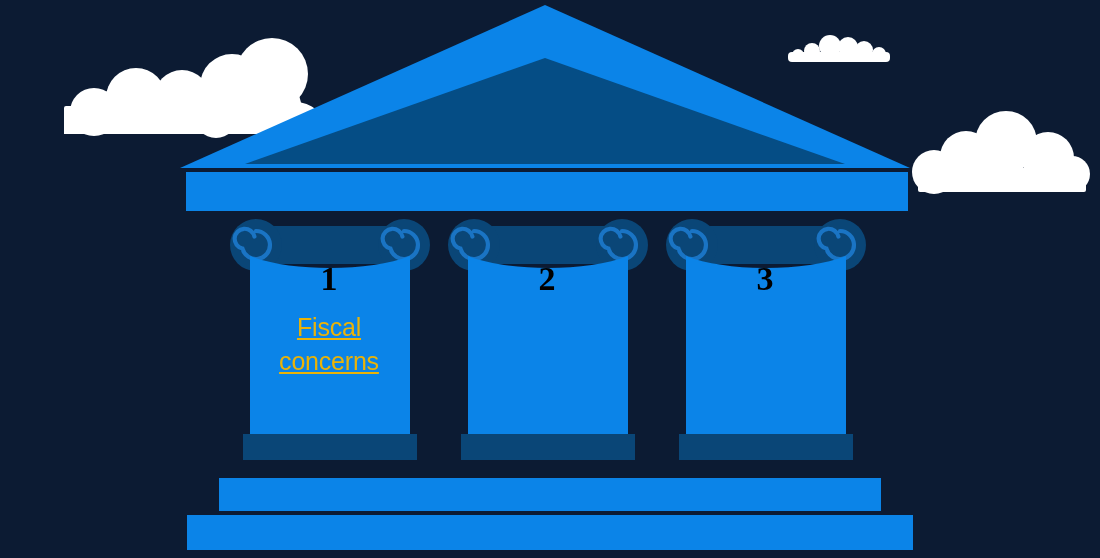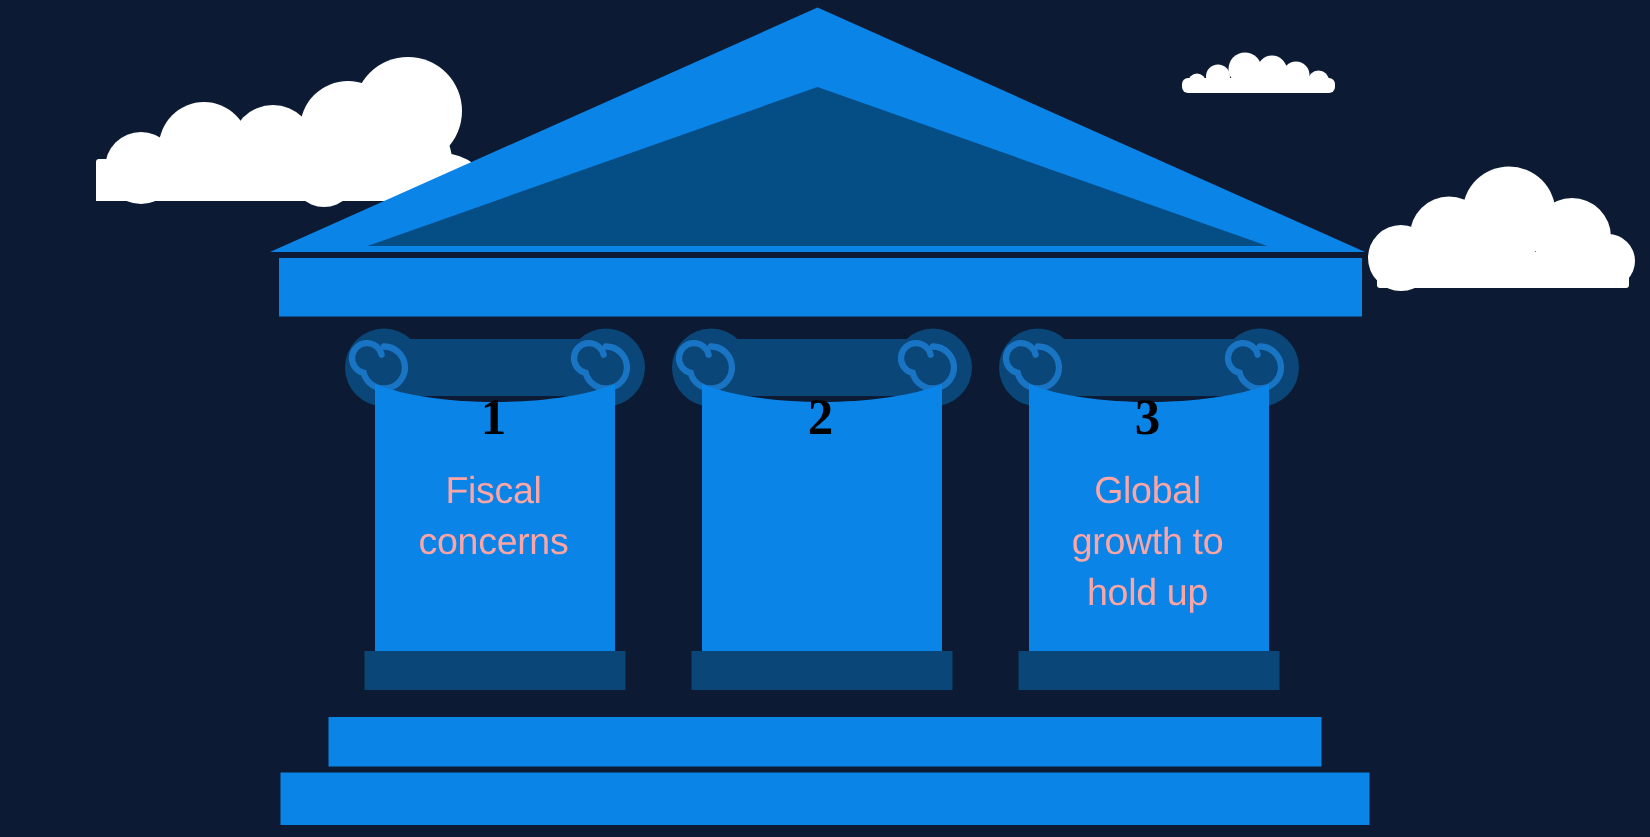--- a/index.html
+++ b/index.html
@@ -46,22 +46,23 @@
     font-weight: 700;
     line-height: 1;
     color: #000000;
     margin-bottom: 14px;
   }
   .pillar-label {
     font-family: "Liberation Sans", sans-serif;
     font-size: 25px;
     line-height: 1.36;
     font-weight: 400;
-    color: #fca5a5;
+    color: #eab308;
     letter-spacing: -0.2px;
+    text-decoration: underline;
   }
   #p1 { left: 244px; top: 262px; width: 170px; }
   #p2 { left: 462px; top: 262px; width: 170px; }
   #p3 { left: 680px; top: 262px; width: 170px; }
 </style>
 </head>
 <body>
 
 <div id="scene">
 
@@ -184,18 +185,17 @@
       <div class="pillar-number">1</div>
       <div class="pillar-label">Fiscal<br>concerns</div>
     </div>
 
     <div class="pillar-text" id="p2">
       <div class="pillar-number">2</div>
     </div>
 
     <div class="pillar-text" id="p3">
       <div class="pillar-number">3</div>
-      <div class="pillar-label">Global<br>growth to<br>hold up</div>
     </div>
 
   </div>
 
 </div>
 
 </body></html>

